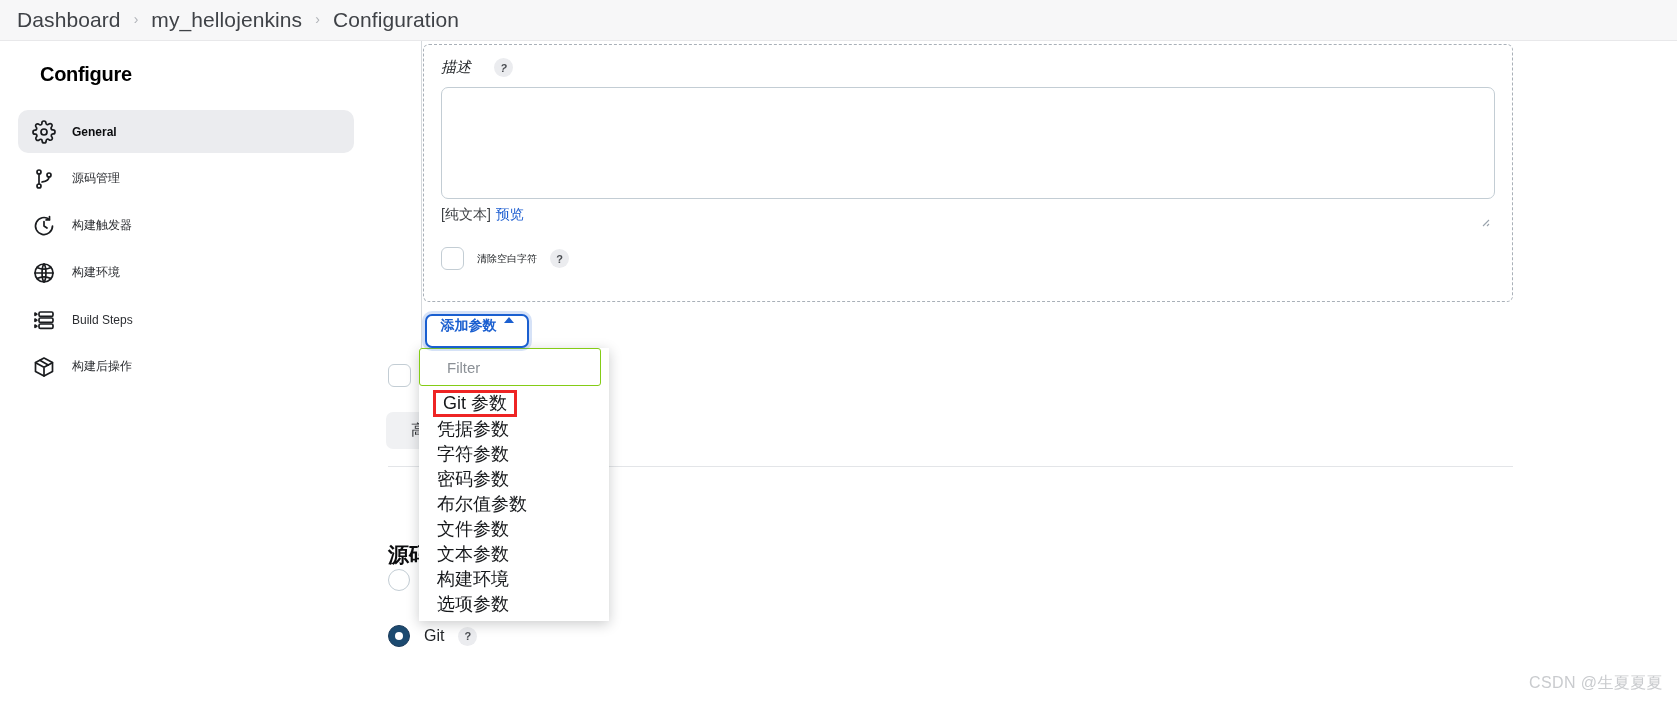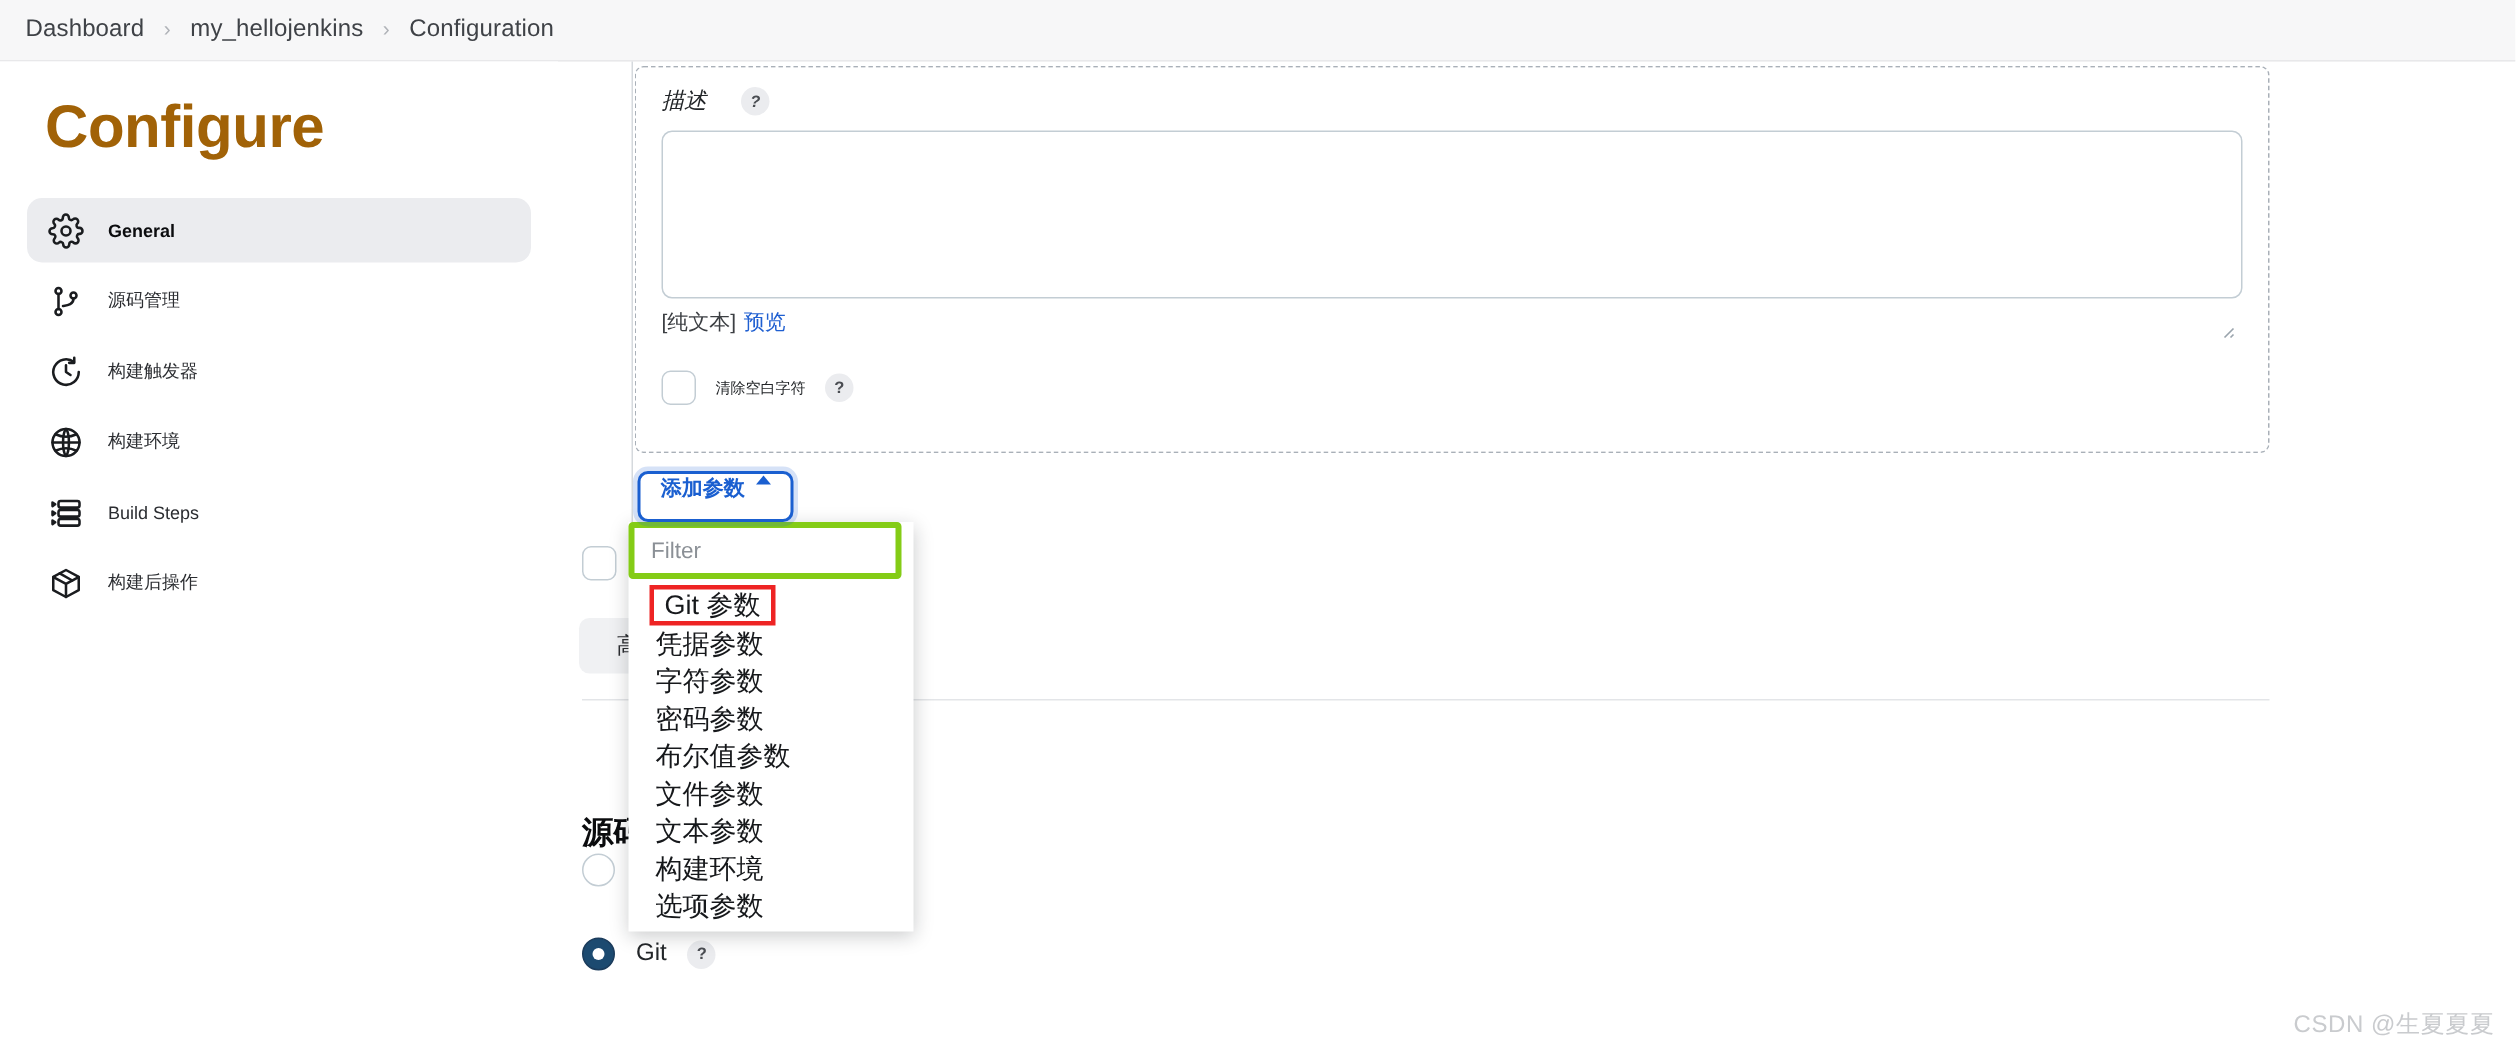--- a/index.html
+++ b/index.html
@@ -23,21 +23,21 @@
     position: absolute;
     left: 0; top: 0;
     width: 1677px; height: 41px;
     background: #f7f7f8;
     border-bottom: 1px solid #e8e8ea;
     display: flex;
     align-items: center;
     padding-left: 17px;
   }
   .crumb {
-    font-size: 16px;
+    font-size: 21px;
     color: #3f4247;
     letter-spacing: .1px;
     text-decoration: none;
   }
   .crumb-sep {
     color: #b0b3b8;
     font-size: 14px;
     margin: 0 13px;
     display: inline-block;
     transform: translateY(-1px);
@@ -45,24 +45,24 @@
 
   
   .sidebar {
     position: absolute;
     left: 0; top: 41px;
     width: 372px; height: 660px;
     background: #fff;
     padding-top: 22px;
   }
   .side-title {
-    font-size: 40px;
+    font-size: 20px;
     font-weight: 700;
-    color: #a16207;
-    margin: 0 0 24px 30px;
+    color: #000000;
+    margin: 0 0 24px 40px;
     letter-spacing: -.3px;
   }
   .side-list { list-style: none; margin: 0; padding: 0 18px; }
   .side-item {
     display: flex;
     align-items: center;
     gap: 16px;
     height: 43px;
     padding: 0 14px;
     border-radius: 10px;
@@ -290,27 +290,27 @@
     background: #fff;
     box-shadow: 0 3px 12px rgba(16,22,28,.22);
     z-index: 25;
     padding-bottom: 4px;
   }
   .filter-input {
     display: block;
     width: 182px;
     height: 38px;
     margin: 0 0 4px 0;
-    border: 4px solid #84cc16;
+    border: 1px solid #84cc16;
     border-radius: 3px;
     background: #fff;
     font-family: "Liberation Sans", sans-serif;
     font-size: 15px;
     color: #232629;
-    padding: 0 11px;
+    padding: 0 27px;
     outline: none;
   }
   .filter-input::placeholder { color: #8b9096; }
   .menu-list { list-style: none; margin: 0; padding: 0 0 0 18px; }
   .menu-item {
     font-size: 18px;
     color: #16181b;
     height: 25px;
     line-height: 25px;
     cursor: pointer;

